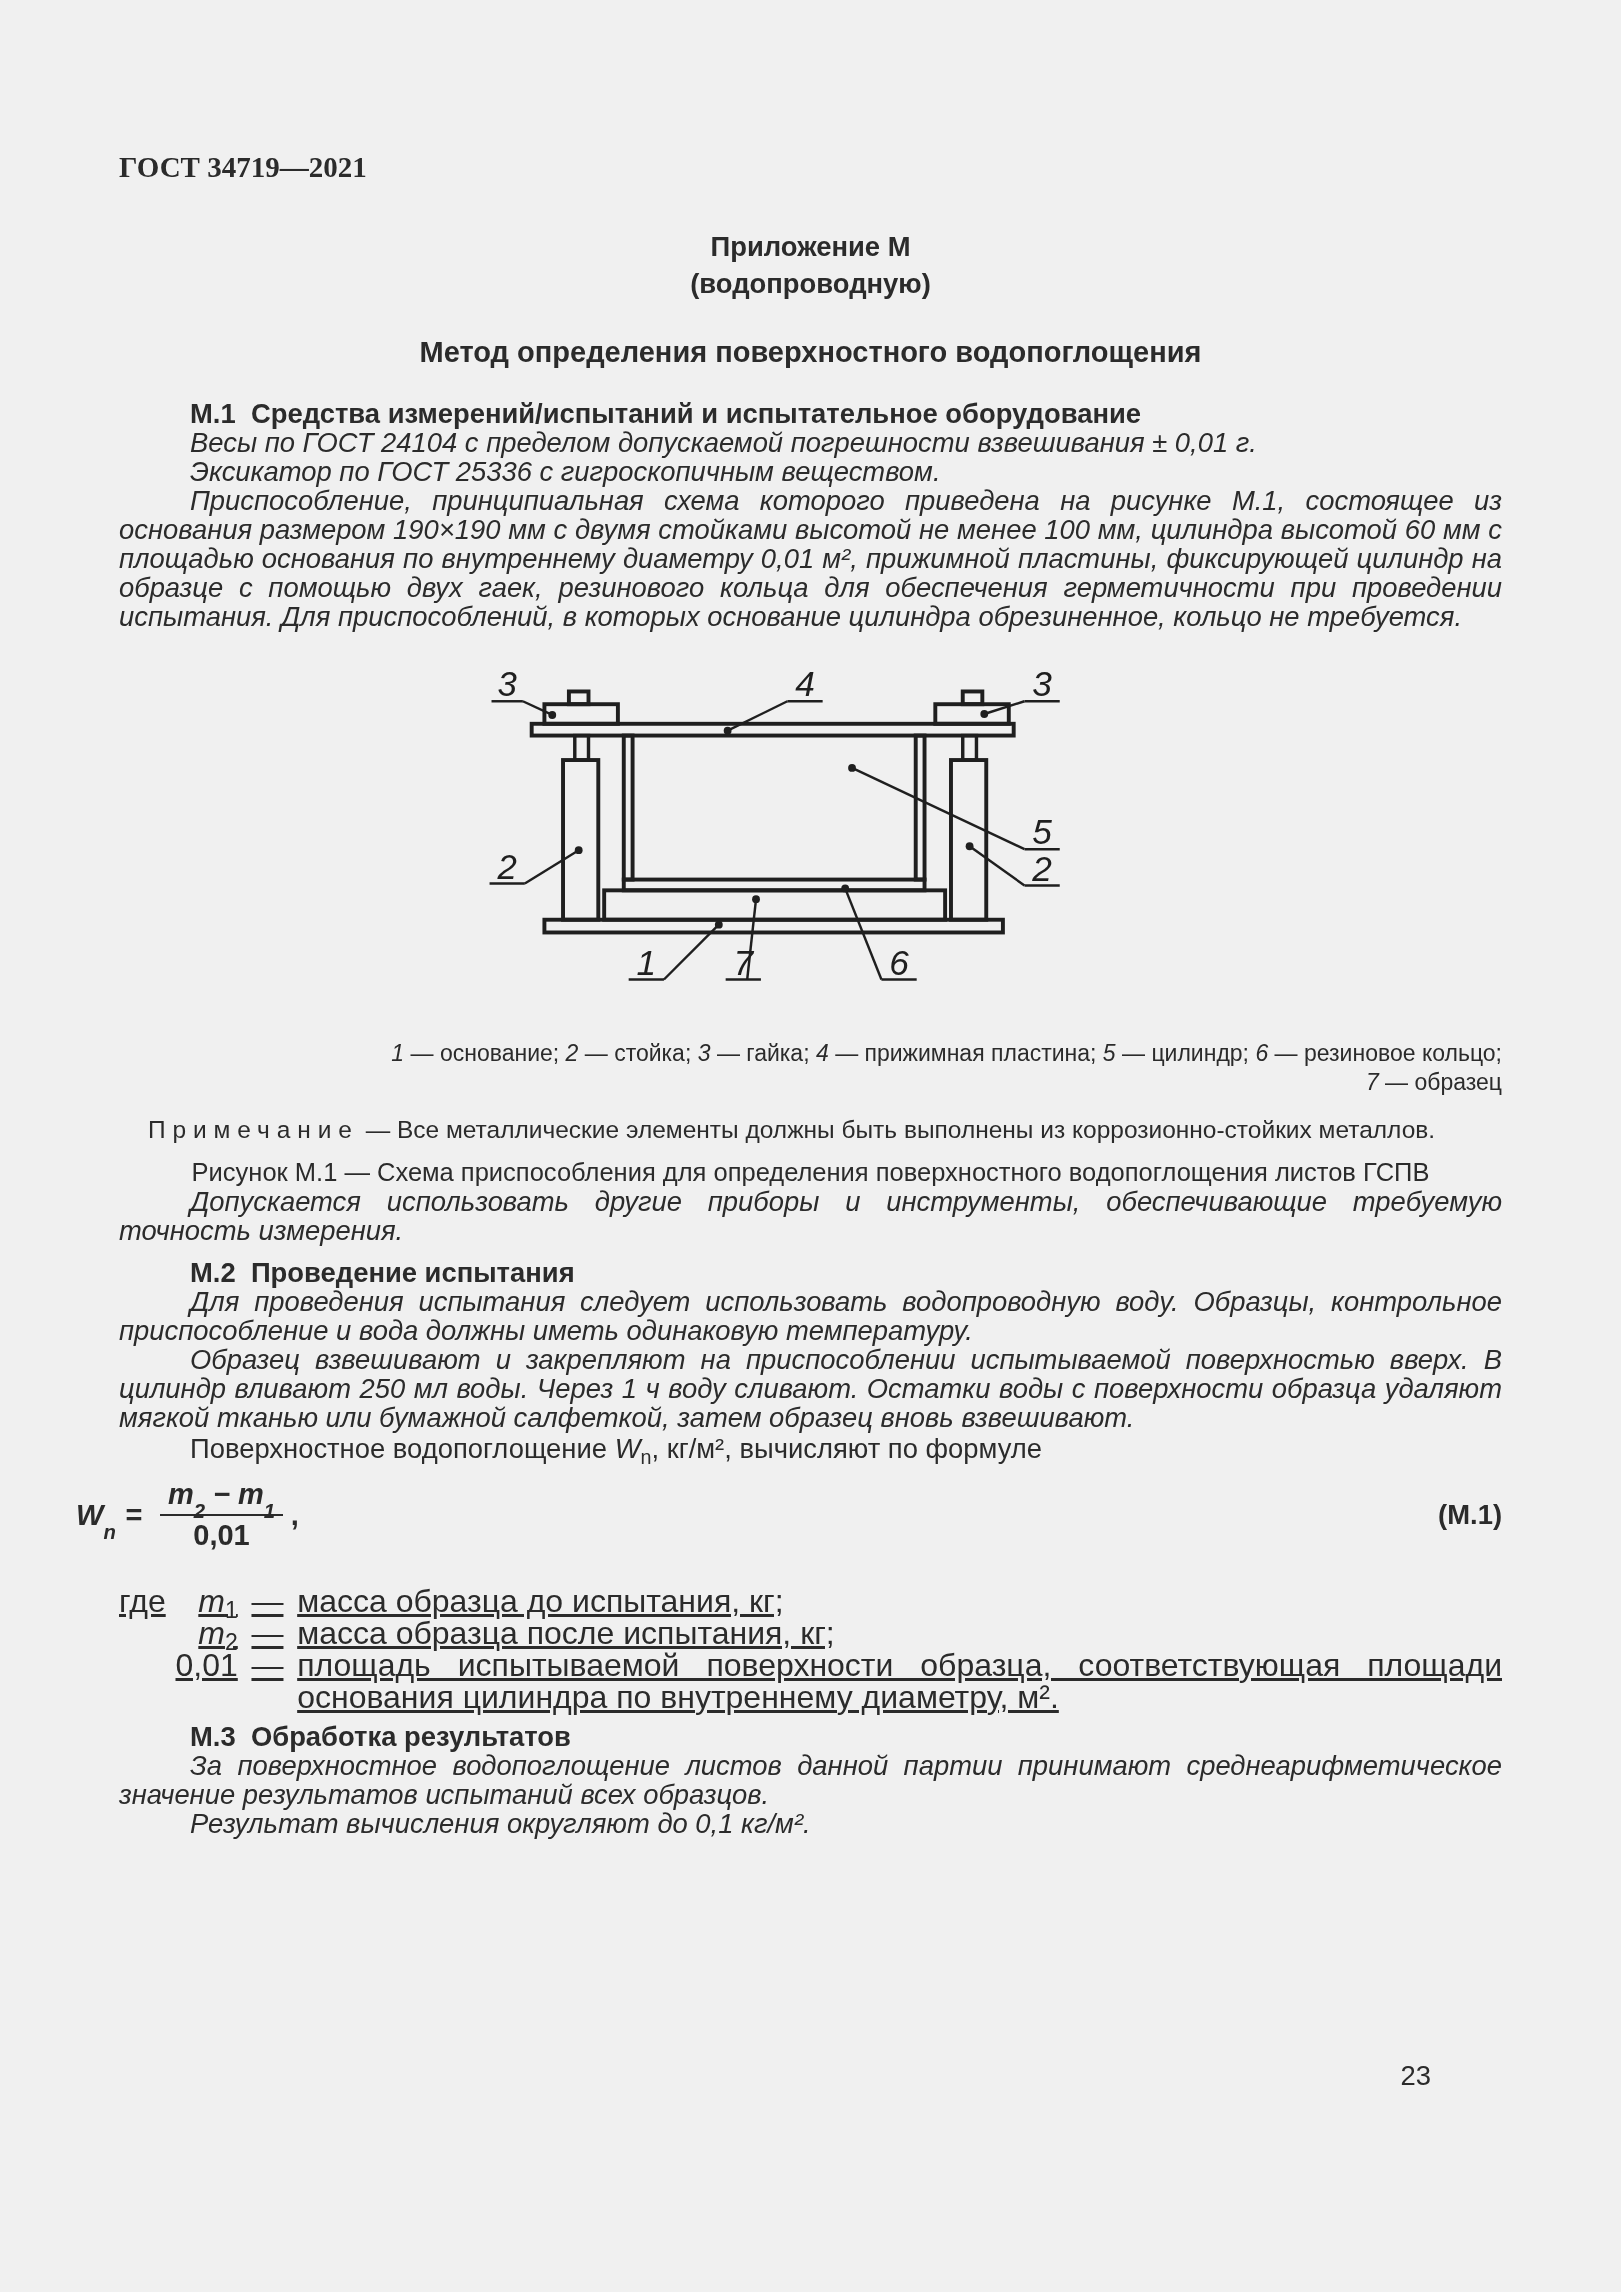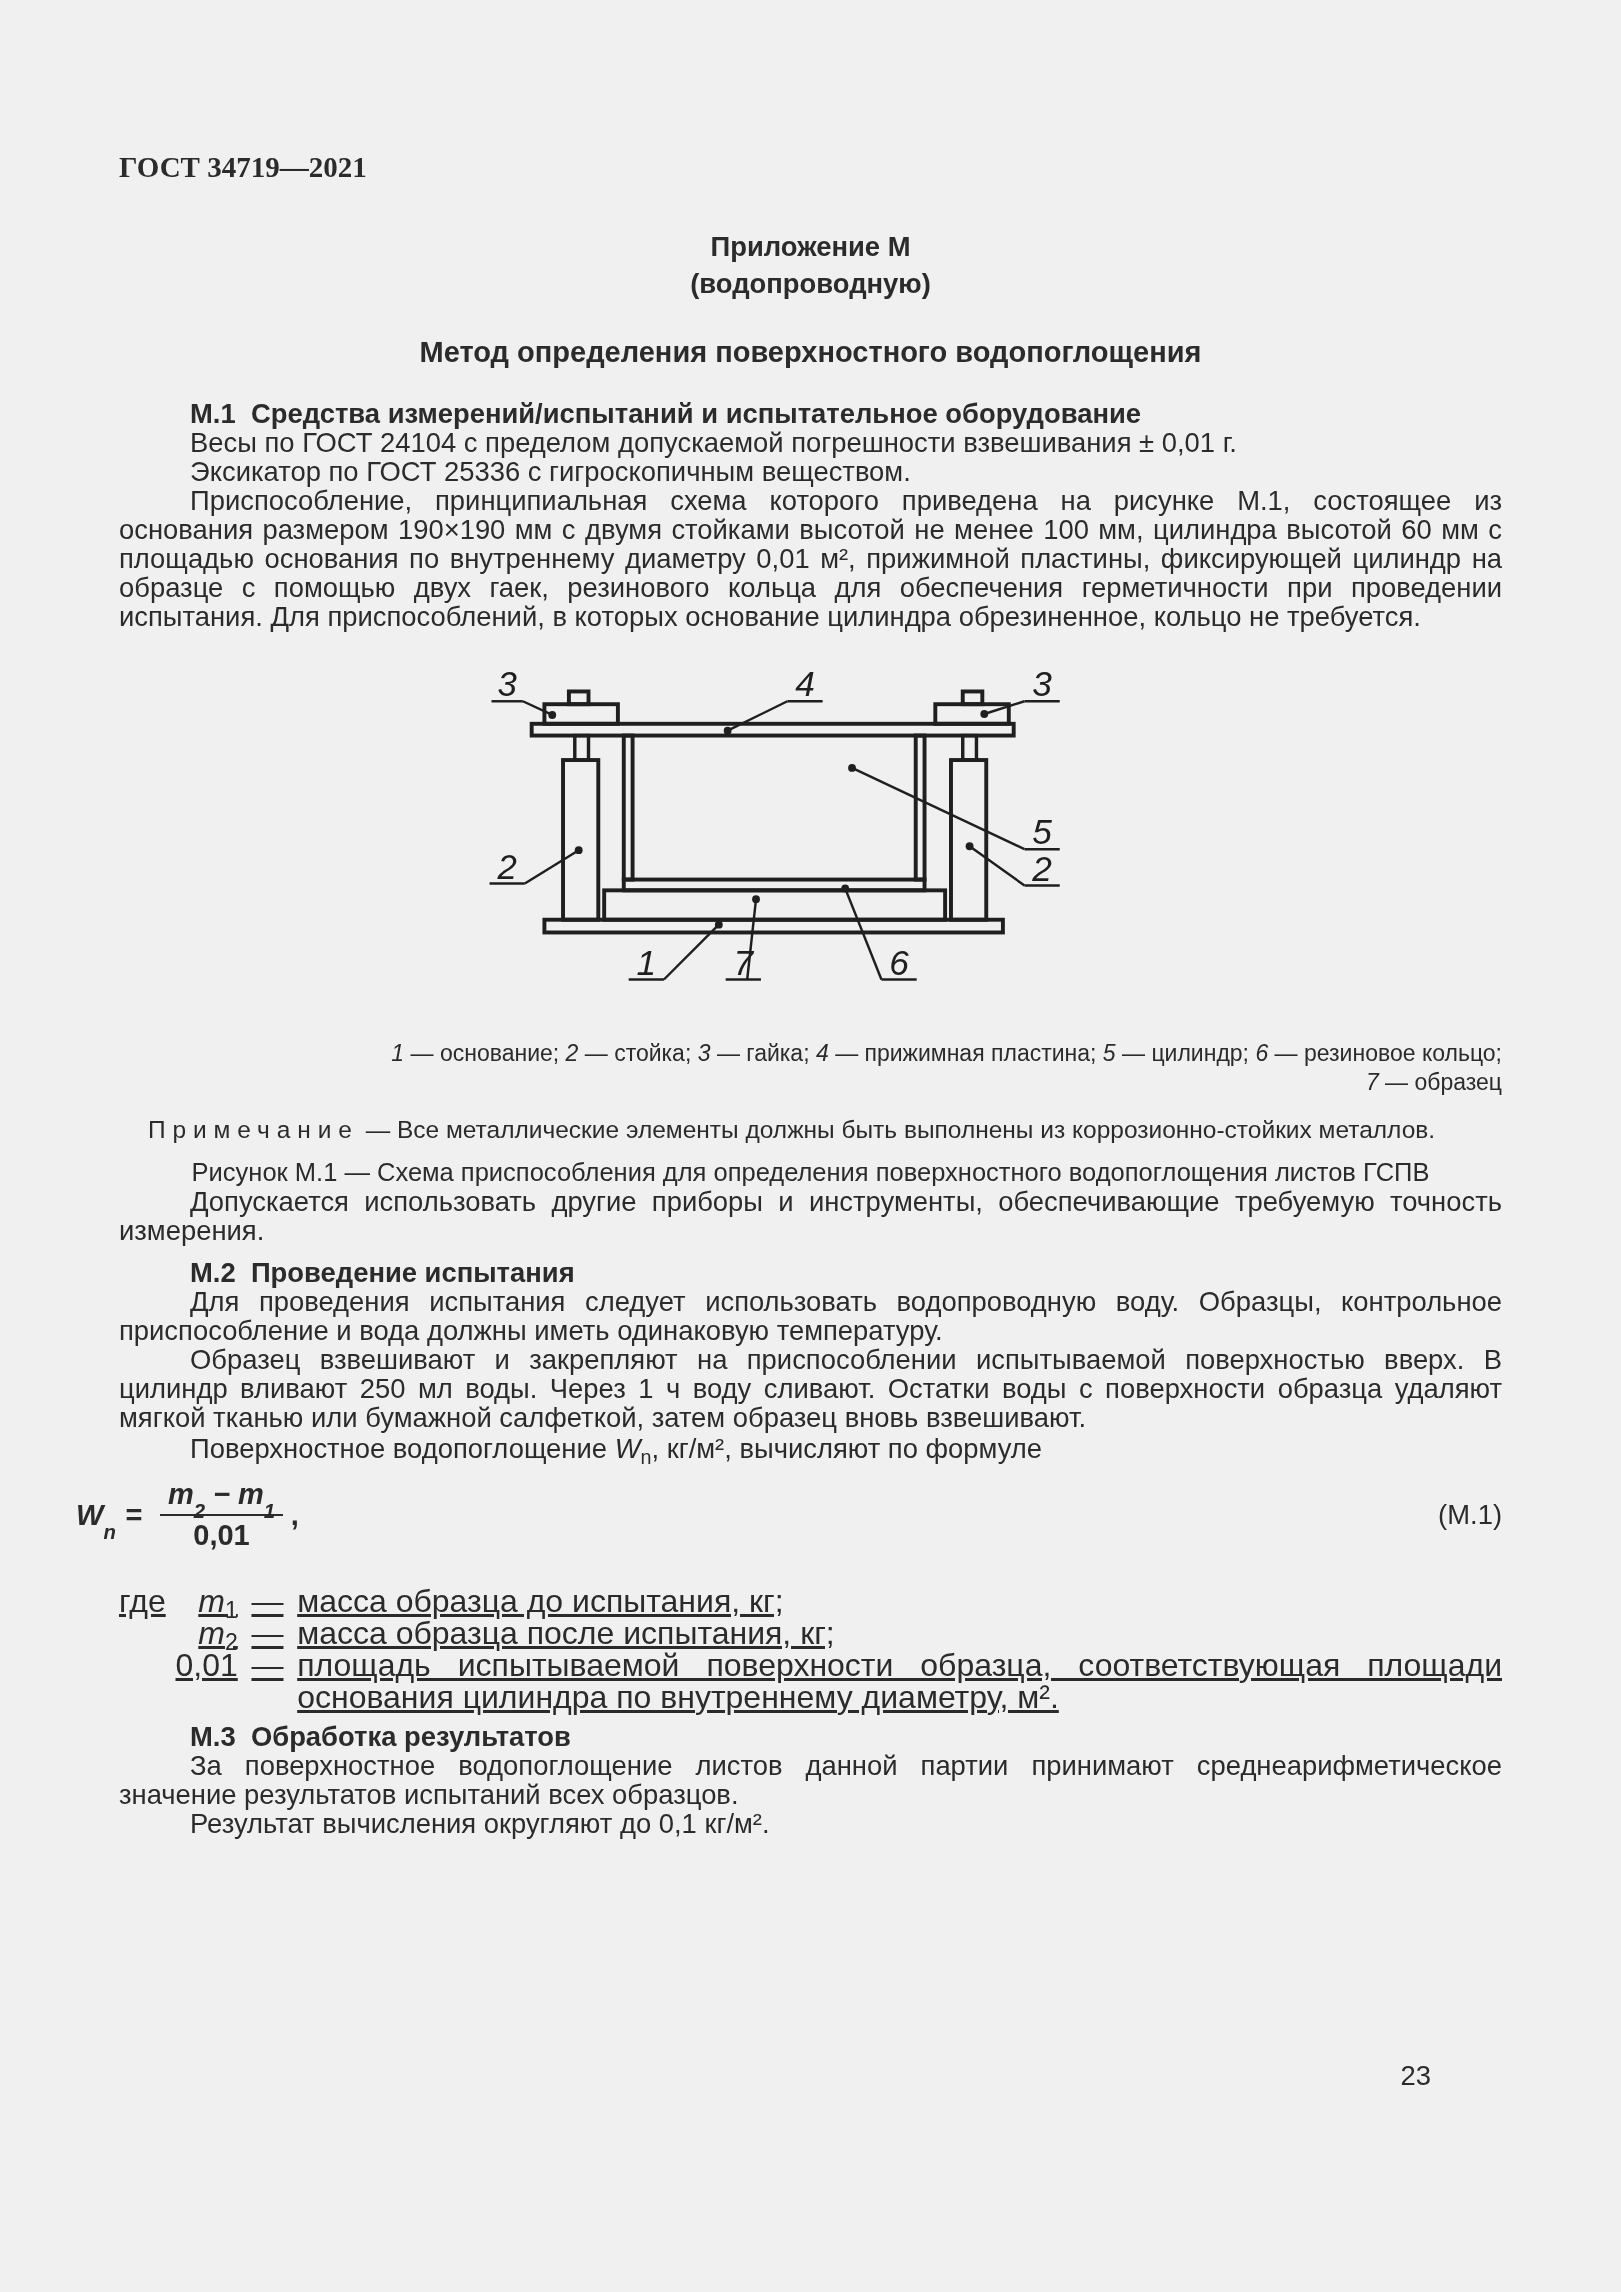--- a/index.html
+++ b/index.html
@@ -14,21 +14,21 @@
   .page { padding:152px 119px 0 119px; position:relative; }
   .doc-header { text-align:left; font-weight:bold; font-size:29px; line-height:31px;font-family:Liberation Serif, serif; }
   .appendix-label { text-align:center; font-weight:bold; font-size:27.4px; line-height:29px; margin-top:49px; }
   .appendix-sub { text-align:center; font-weight:bold; font-size:27.4px; line-height:29px; margin-top:7.8px; }
   .doc-title { text-align:center; font-weight:bold; font-size:29px; line-height:31px; margin-top:39px; }
   .sec-heading { font-weight:bold; font-size:27.4px; line-height:29px; padding-left:71px; }
   .h-m1 { margin-top:31px; }
   .h-m2 { margin-top:13.7px; }
   .h-m3 { margin-top:9.8px; }
   p.body { font-size:27.4px; line-height:29px; margin:0; text-align:justify; }
-  p.indent { text-indent:71px; }
+  p.indent { text-indent:71px;font-style:italic; }
   .mt16 { margin-top:15.7px; }
   .mt13 { margin-top:12.7px; }
   .mt5  { margin-top:4.9px; }
   .mt36 { margin-top:35px; }
   .mt14 { margin-top:13.7px; }
   .wn-line { font-size:27.4px; line-height:33px; margin:0; text-indent:71px; }
   .mathvar i { font-style:italic; }
   sub.doc-sub { font-size:0.72em; vertical-align:baseline; position:relative; top:0.3em; line-height:0; }
 
   .figure-wrap { width:627px; margin:21.6px auto 0 auto; transform:translateX(-29px); }
@@ -39,21 +39,21 @@
   .note-label { letter-spacing:6.9px; }
   .fig-caption { text-align:center; font-size:25.5px; line-height:29px; margin-top:13.7px; }
 
   .formula-row { position:relative; margin-top:7.8px; height:84px; display:flex; align-items:center; justify-content:flex-start; }
   .formula { display:flex; align-items:center; font-size:29px; font-weight:bold; font-style:italic; transform:translateX(-43px); }
   .formula .up { font-style:normal; }
   .formula sub { font-size:0.7em; font-style:italic; position:relative; top:0.35em; line-height:0; }
   .frac { display:inline-block; text-align:center; margin:0 7.8px; }
   .frac .num { display:block; border-bottom:2.9px solid #2b2b2b; padding:0 7.8px 2.9px 7.8px; }
   .frac .den { display:block; padding-top:2.9px; font-style:normal; }
-  .formula-tag { position:absolute; right:0; top:50%; transform:translateY(-50%); font-size:27.4px; font-weight:normal; font-style:normal; }
+  .formula-tag { position:absolute; right:0; top:50%; transform:translateY(-50%); font-size:27.4px; font-weight:bold; font-style:normal; }
 
   .where { display:grid; grid-template-columns:max-content max-content max-content 1fr; column-gap:0; margin-top:27.4px; font-size:32px; line-height:32px;text-decoration:underline; }
   .where .w-lead { padding-right:9.8px; }
   .where .w-term { justify-self:end; }
   .where .w-term i { font-style:italic; }
   .where .w-dash { padding:0 13.7px; }
   .where .w-desc { text-align:justify; }
 
   .page-number { position:absolute; top:2060px; right:190px; font-size:27.4px; }
 </style>

